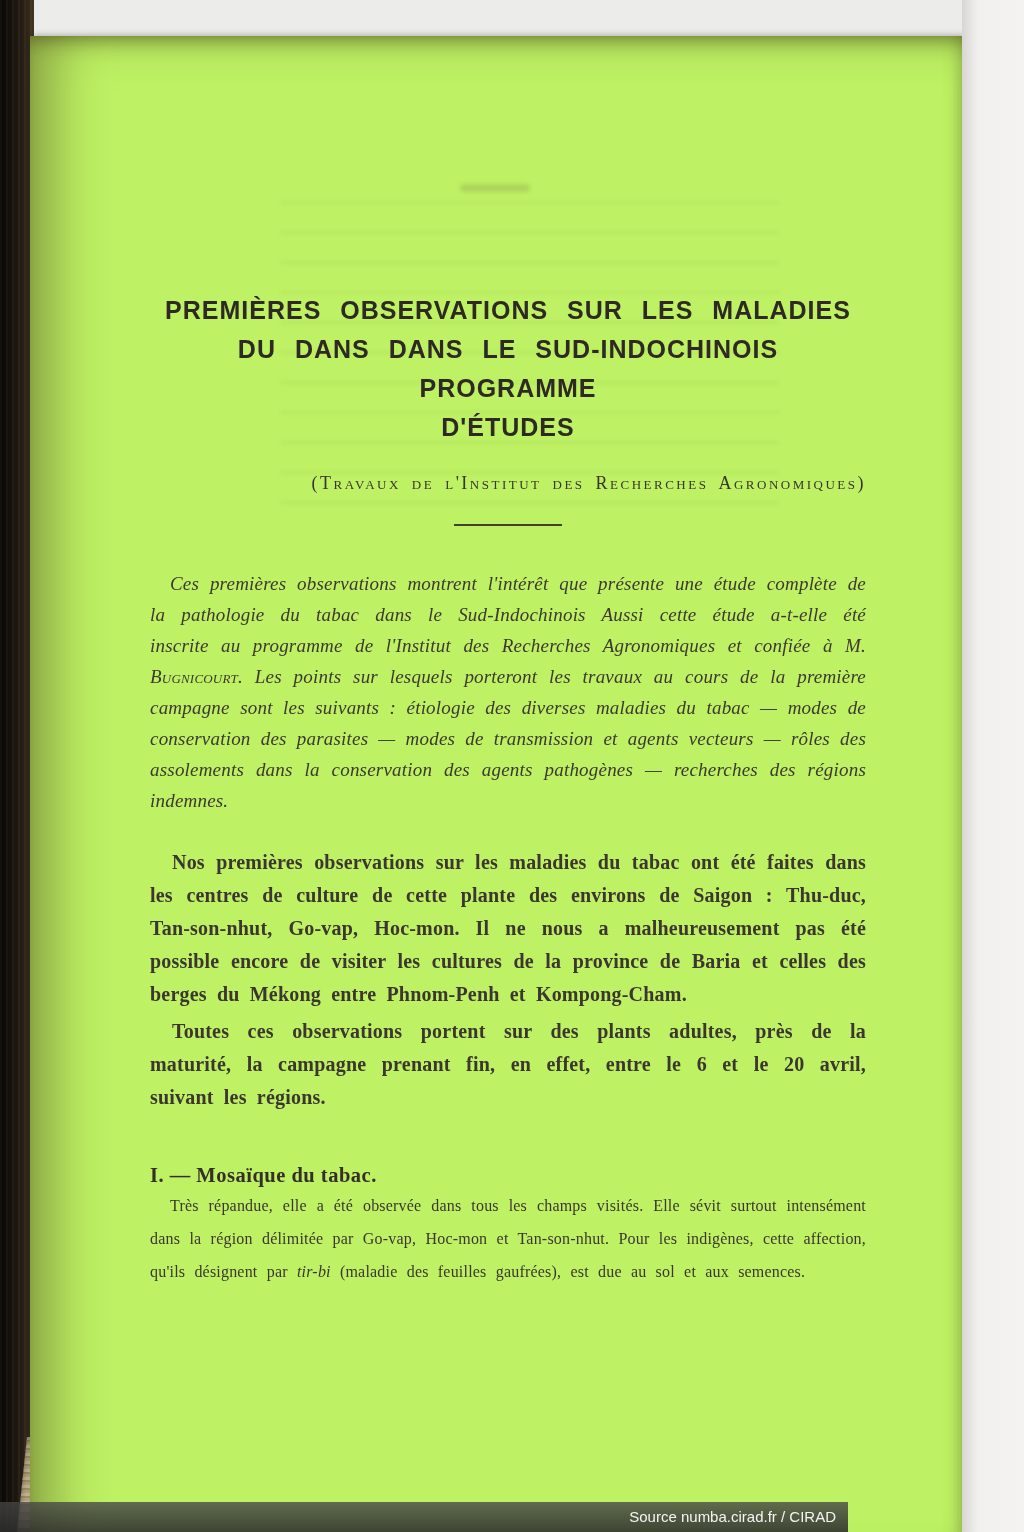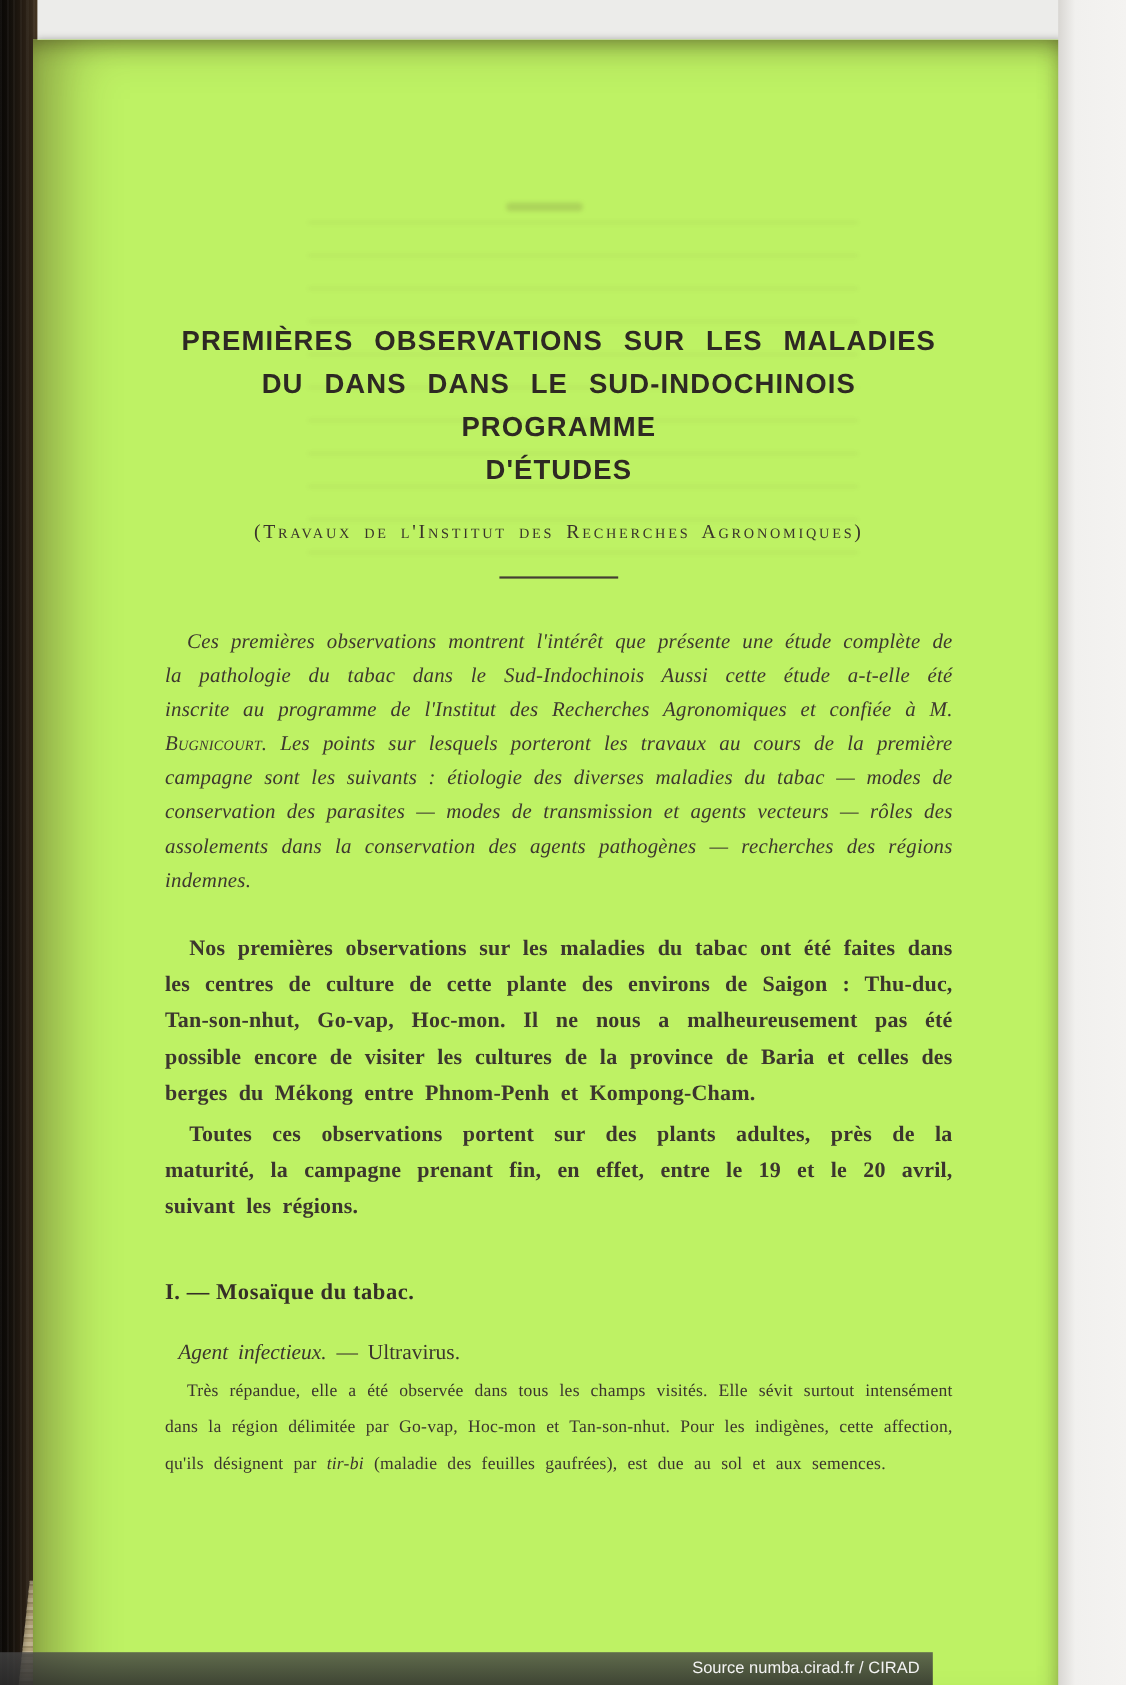--- a/index.html
+++ b/index.html
@@ -67,21 +67,21 @@
     margin:255px 0 0 0;
     font-family:"Liberation Sans", sans-serif;
     font-weight:bold;
     font-size:25px;line-height:39px;
     letter-spacing:1px;word-spacing:11px;
     text-align:center;color:#2e2923;
   }
   .title span{display:block;}
 
   .subtitle{
-    margin-top:26px;text-align:center;
+    margin-top:26px;text-align:right;
     font-variant:small-caps;
     font-size:18px;letter-spacing:2.5px;word-spacing:4px;
     color:#3a342b;
   }
   .rule{
     width:108px;height:0;border-top:2px solid #453e33;
     margin:30px auto 0 auto;
   }
 
   .abstract{margin-top:42px;font-style:italic;}
@@ -161,26 +161,25 @@
 
       <div class="rule"></div>
 
       <div class="abstract">
         <p><span>Ces premières observations montrent l'intérêt que présente une étude complète de la pathologie du tabac dans le Sud-Indochinois Aussi cette étude a-t-elle été inscrite au programme de l'Institut des Recherches Agronomiques et confiée à M. </span><span class="smallcaps-name">Bugnicourt</span><span>. Les points sur lesquels porteront les travaux au cours de la première campagne sont les suivants : étiologie des diverses maladies du tabac — modes de conservation des parasites — modes de transmission et agents vecteurs — rôles des assolements dans la conservation des agents pathogènes — recherches des régions indemnes.</span></p>
       </div>
 
 
       <div class="bodytext">
         <p>Nos premières observations sur les maladies du tabac ont été faites dans les centres de culture de cette plante des environs de Saigon : Thu-duc, Tan-son-nhut, Go-vap, Hoc-mon. Il ne nous a malheureusement pas été possible encore de visiter les cultures de la province de Baria et celles des berges du Mékong entre Phnom-Penh et Kompong-Cham.</p>
-        <p>Toutes ces observations portent sur des plants adultes, près de la maturité, la campagne prenant fin, en effet, entre le 19 et le 20 avril, suivant les régions.</p>
+        <p>Toutes ces observations portent sur des plants adultes, près de la maturité, la campagne prenant fin, en effet, entre le 6 et le 20 avril, suivant les régions.</p>
       </div>
 
       <div class="section-heading">I. — Mosaïque du tabac.</div>
 
-      <div class="agent-line"><span class="italic">Agent infectieux.</span><span> — Ultravirus.</span></div>
 
       <p class="section-para"><span>Très répandue, elle a été observée dans tous les champs visités. Elle sévit surtout intensément dans la région délimitée par Go-vap, Hoc-mon et Tan-son-nhut. Pour les indigènes, cette affection, qu'ils désignent par </span><span class="italic">tir-bi</span><span> (maladie des feuilles gaufrées), est due au sol et aux semences.</span></p>
 
     </div>
   </div>
 
   <div class="right-strip"></div>
 
   <div class="footer-bar">
     <span>Source numba.cirad.fr / CIRAD</span>

